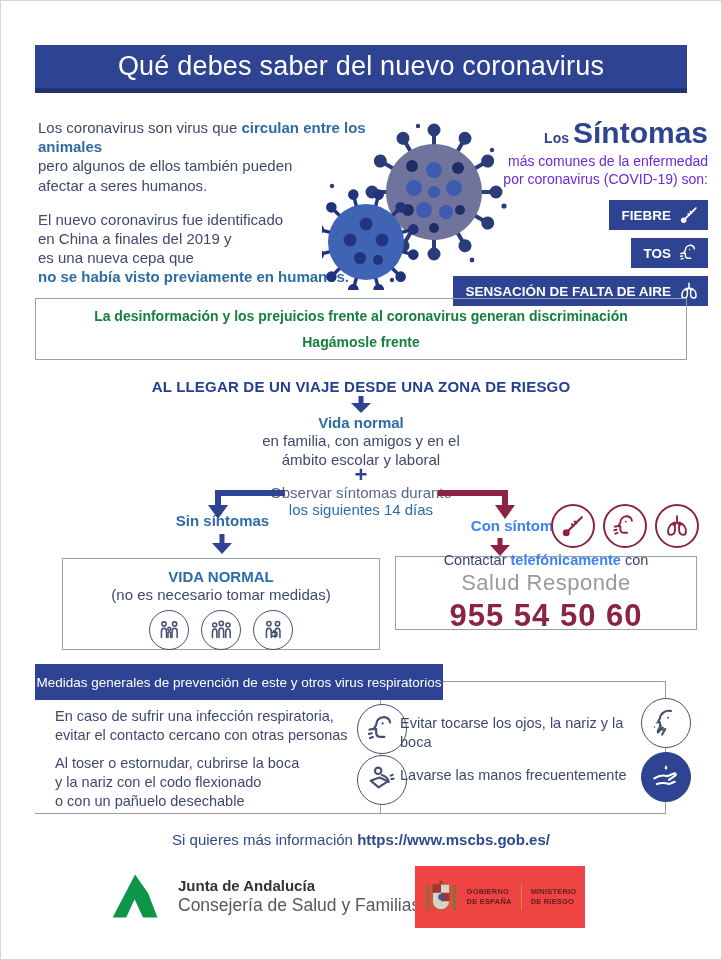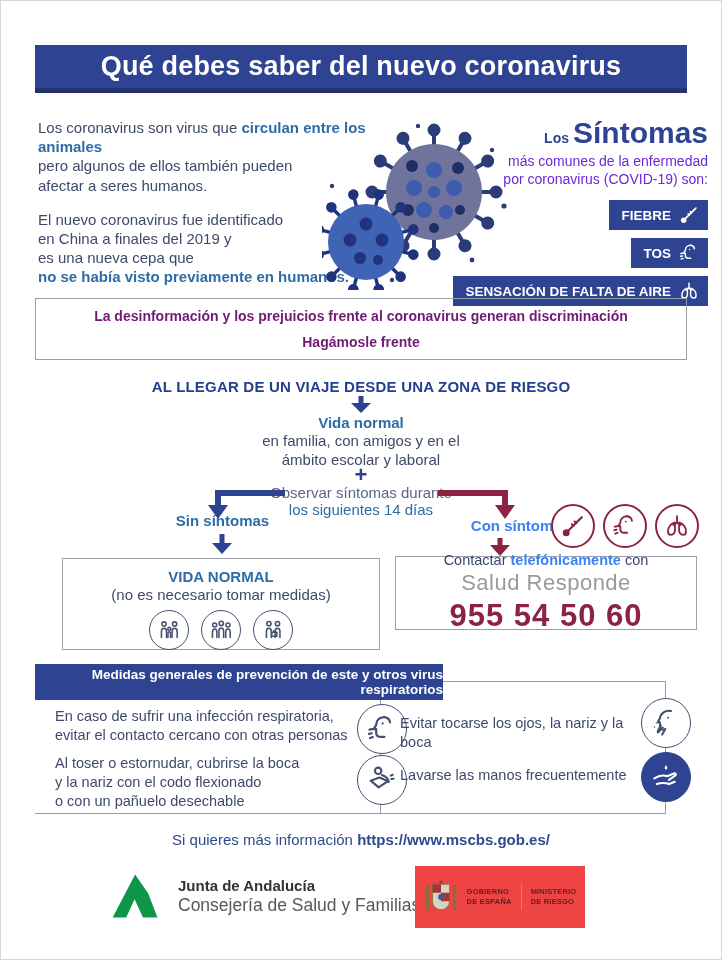--- a/index.html
+++ b/index.html
@@ -8,39 +8,39 @@
         box-shadow:0 0 0 1px #d6d6d6 inset;}
   .abs{position:absolute;}
   .ml{white-space:pre-line;}
   .b{font-weight:700;}
   .center{text-align:center;}
   .right{text-align:left;}
   .accent{color:#2e6ca6;}
   .navytxt{color:#2e4492;}
   .maroon{color:#3b82f6;text-align:right;}
 
-  .banner{background:#2e4492;color:#ffffff;font-weight:700;text-align:right;}
+  .banner{background:#2e4492;color:#ffffff;font-weight:400;text-align:right;}
   .hdr{left:35px;top:45px;width:652px;height:43px;border-bottom:5px solid #22336f;
        display:flex;align-items:center;justify-content:center;font-size:27px;letter-spacing:.2px;}
 
   .intro{left:38px;top:118px;width:335px;font-size:15px;line-height:1.28;}
   .intro p{margin:0 0 15px 0;}
 
   .symp{left:440px;top:116px;width:268px;text-align:right;color:#2e4492;}
   .symp-title-small{font-size:14px;font-weight:700;margin-right:4px;}
   .symp-title-big{font-size:30px;font-weight:700;}
   .symp-sub{font-size:14px;line-height:1.3;margin-top:2px;color:#6d28d9;}
   .badges{margin-top:12px;display:flex;flex-direction:column;align-items:flex-end;gap:8px;}
   .badge{display:inline-flex;align-items:center;gap:7px;background:#2e4492;color:#fff;
          font-weight:700;font-size:13.5px;padding:4px 8px 4px 12px;}
   .badge svg{width:22px;height:22px;color:#fff;}
 
   .discr{left:35px;top:298px;width:650px;height:60px;border:1px solid #9aa0a8;
          display:flex;flex-direction:column;align-items:center;justify-content:space-evenly;
-         font-weight:700;font-size:14px;color:#701a75;}
+         font-weight:700;font-size:14px;color:#15803d;}
 
   .flow-h{left:0;top:378px;width:722px;font-weight:700;font-size:15px;color:#24408e;letter-spacing:.2px;}
   .arrow{color:#2e4492;}
   .arrow.m{color:#8c2342;}
 
   .obs1{color:#5a6780;}
   .circ{border-radius:50%;border:2px solid currentColor;display:flex;align-items:center;justify-content:center;background:#fff;}
   .circ svg{width:70%;height:70%;}
   .symp-circles{left:551px;top:504px;display:flex;gap:8px;color:#8c2342;}
   .symp-circles .circ{width:40px;height:40px;}

